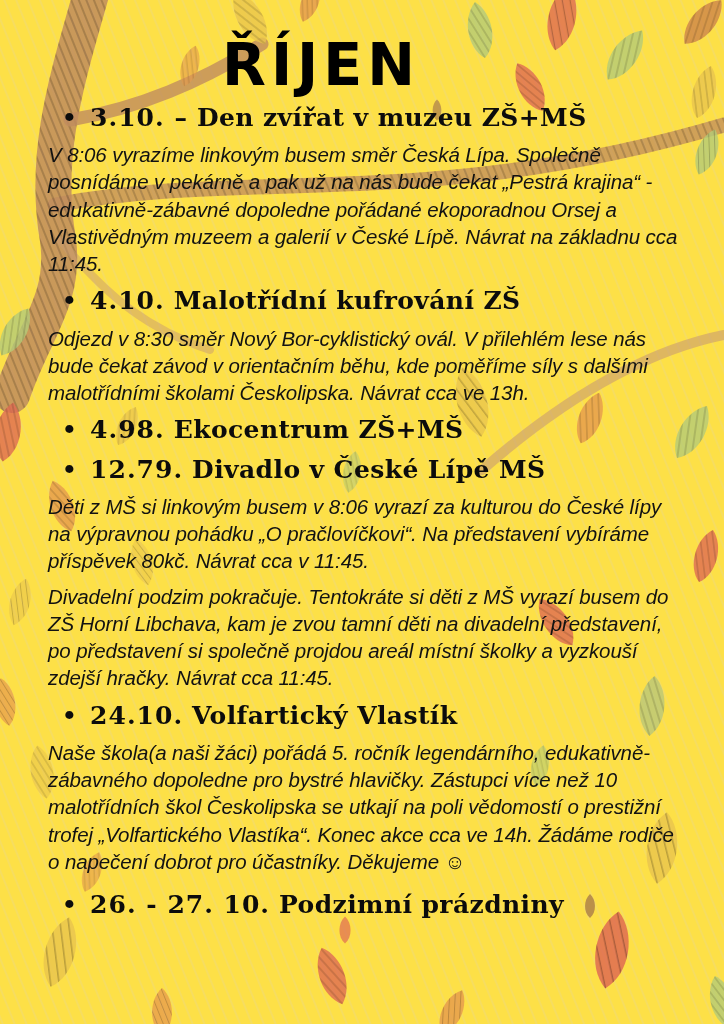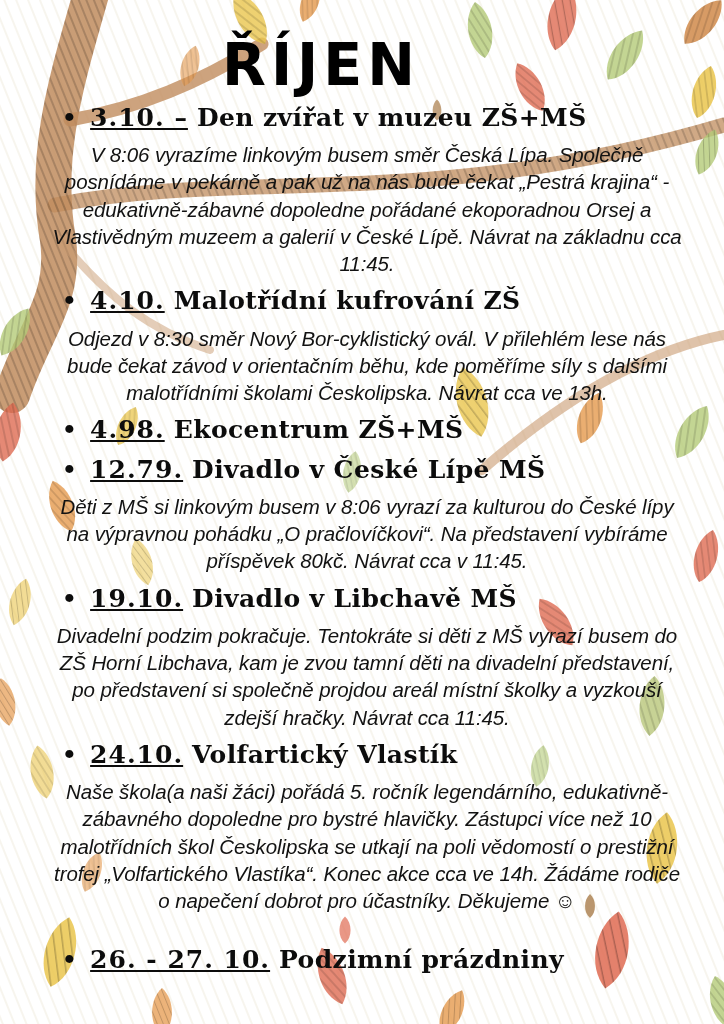--- a/index.html
+++ b/index.html
@@ -1,45 +1,45 @@
 <!DOCTYPE html>
 <html lang="cs"><head>
 <meta charset="utf-8">
 <style>
   html,body { margin:0; padding:0; background:#888; }
   .page {
     position:relative; width:724px; height:1024px; margin:0 auto;
-    background:#ffffff; overflow:hidden;
+    background:#fde047; overflow:hidden;
     font-family:"Liberation Sans", sans-serif; color:#101010;
   }
   .bg { position:absolute; inset:0; z-index:0; }
   .content { position:relative; z-index:1; padding:34px 30px 0 40px; }
 
   .title {
     margin:0 0 4px 182px;
     font-family:"DejaVu Sans", sans-serif;
     font-weight:800; font-size:57px; line-height:1.05;
     letter-spacing:5px; color:#000;
     transform:scaleY(1.04); transform-origin:left top;
   }
 
   .event h2 {
     margin:8px 0 1px 0; padding-left:22px;
     font-family:"DejaVu Serif", serif;
     font-size:25px; font-weight:bold; color:#0c0c0c;
     letter-spacing:.4px; line-height:1.25;
   }
   .event .bullet { display:inline-block; margin-right:13px; font-size:23px; transform:translateY(-1px); }
-  .event .date   { margin-right:9px; letter-spacing:1px;text-decoration:underline; }
+  .event .date   { margin-right:9px; letter-spacing:1px; }
   .event p {
     margin:8px; font-style:italic; font-size:20.5px; line-height:1.33;
-    color:#121212; letter-spacing:-0.1px;text-align:center;
+    color:#121212; letter-spacing:-0.1px;
   }
   .event p:empty { display:none; }
-  .event-last h2 { margin-top:30px; }
+  .event-last h2 { margin-top:14px; }
 </style>
 </head>
 <body>
 
 <div class="page">
 
   <svg class="bg" viewBox="0 0 724 1024" aria-hidden="true">
     <defs>
       <pattern id="ph" width="7" height="7" patternUnits="userSpaceOnUse" patternTransform="rotate(-22)">
         <line x1="3" y1="0" x2="3" y2="7" stroke="#000" stroke-width="1.1"></line>
@@ -240,23 +240,20 @@
     </section>
 
     <section class="event">
       <h2>
         <span class="bullet">•</span><span class="date">12.79.</span><span class="etitle">Divadlo v České Lípě MŠ</span>
       </h2>
       <p>Děti z MŠ si linkovým busem v 8:06 vyrazí za kulturou do České lípy na výpravnou pohádku „O pračlovíčkovi“. Na představení vybíráme příspěvek 80kč. Návrat cca v 11:45.</p>
     </section>
 
     <section class="event">
-      <h2>
-        <span class="bullet">•</span><span class="date">19.10.</span><span class="etitle">Divadlo v Libchavě MŠ</span>
-      </h2>
       <p>Divadelní podzim pokračuje. Tentokráte si děti z MŠ vyrazí busem do ZŠ Horní Libchava, kam je zvou tamní děti na divadelní představení, po představení si společně projdou areál místní školky a vyzkouší zdejší hračky. Návrat cca 11:45.</p>
     </section>
 
     <section class="event">
       <h2>
         <span class="bullet">•</span><span class="date">24.10.</span><span class="etitle">Volfartický Vlastík</span>
       </h2>
       <p>Naše škola(a naši žáci) pořádá 5. ročník legendárního, edukativně-zábavného dopoledne pro bystré hlavičky. Zástupci více než 10 malotřídních škol Českolipska se utkají na poli vědomostí o prestižní trofej „Volfartického Vlastíka“. Konec akce cca ve 14h. Žádáme rodiče o napečení dobrot pro účastníky. Děkujeme ☺</p>
     </section>
 

